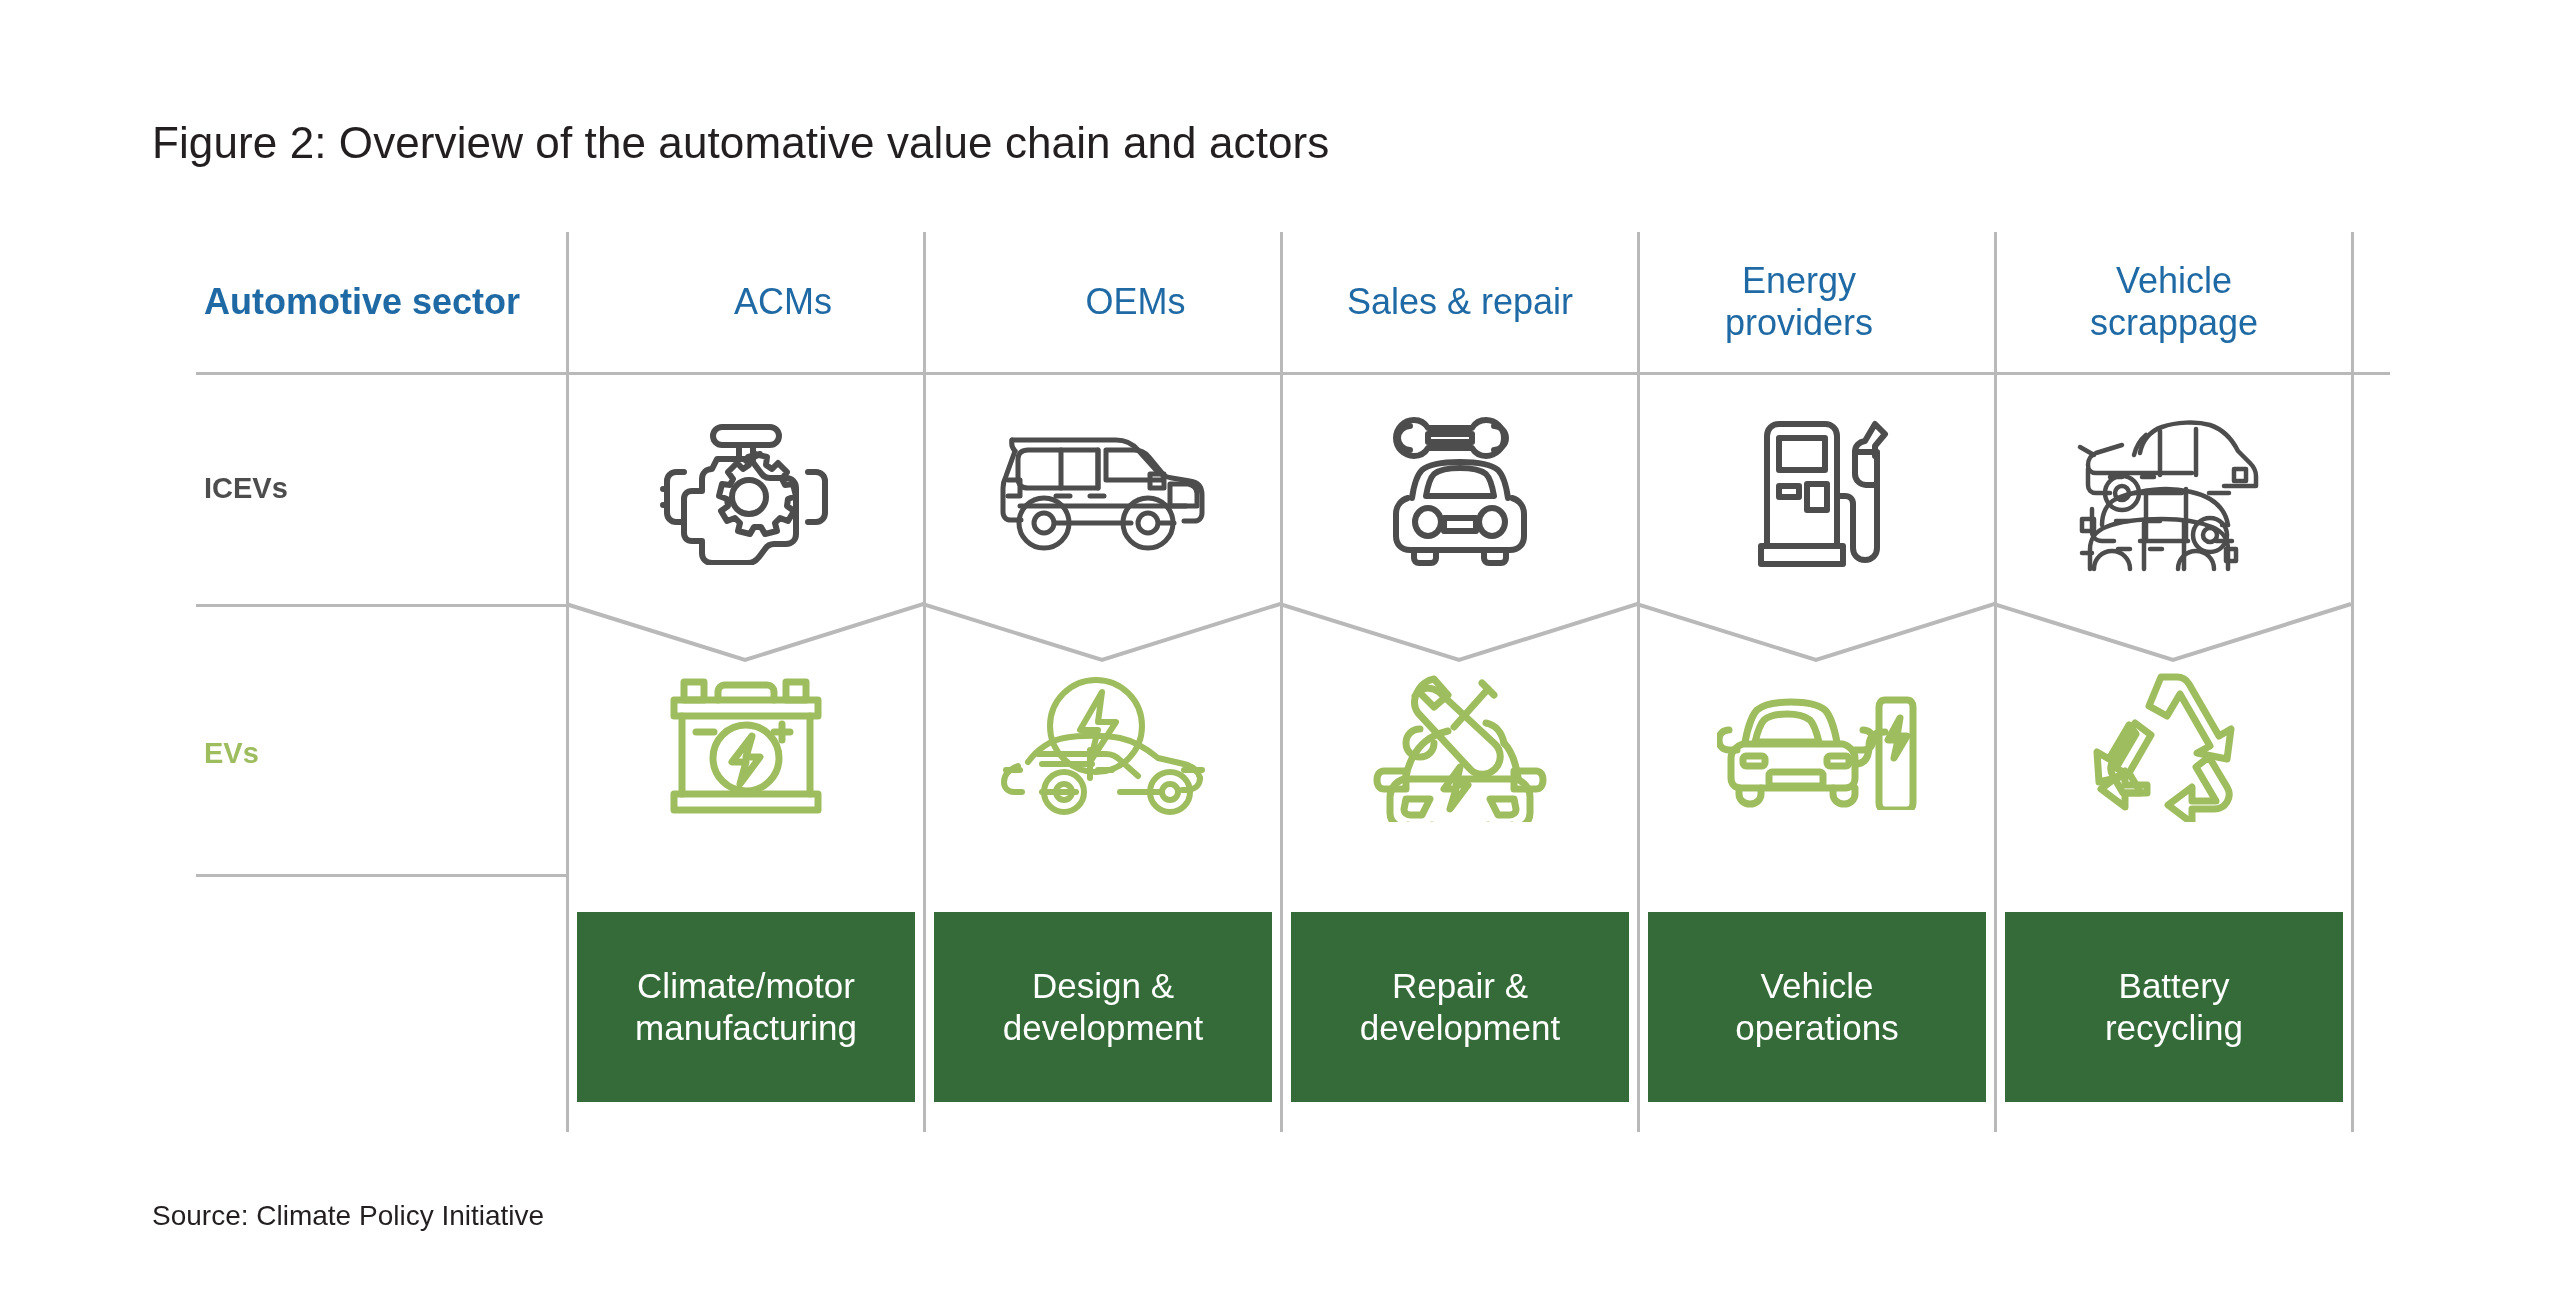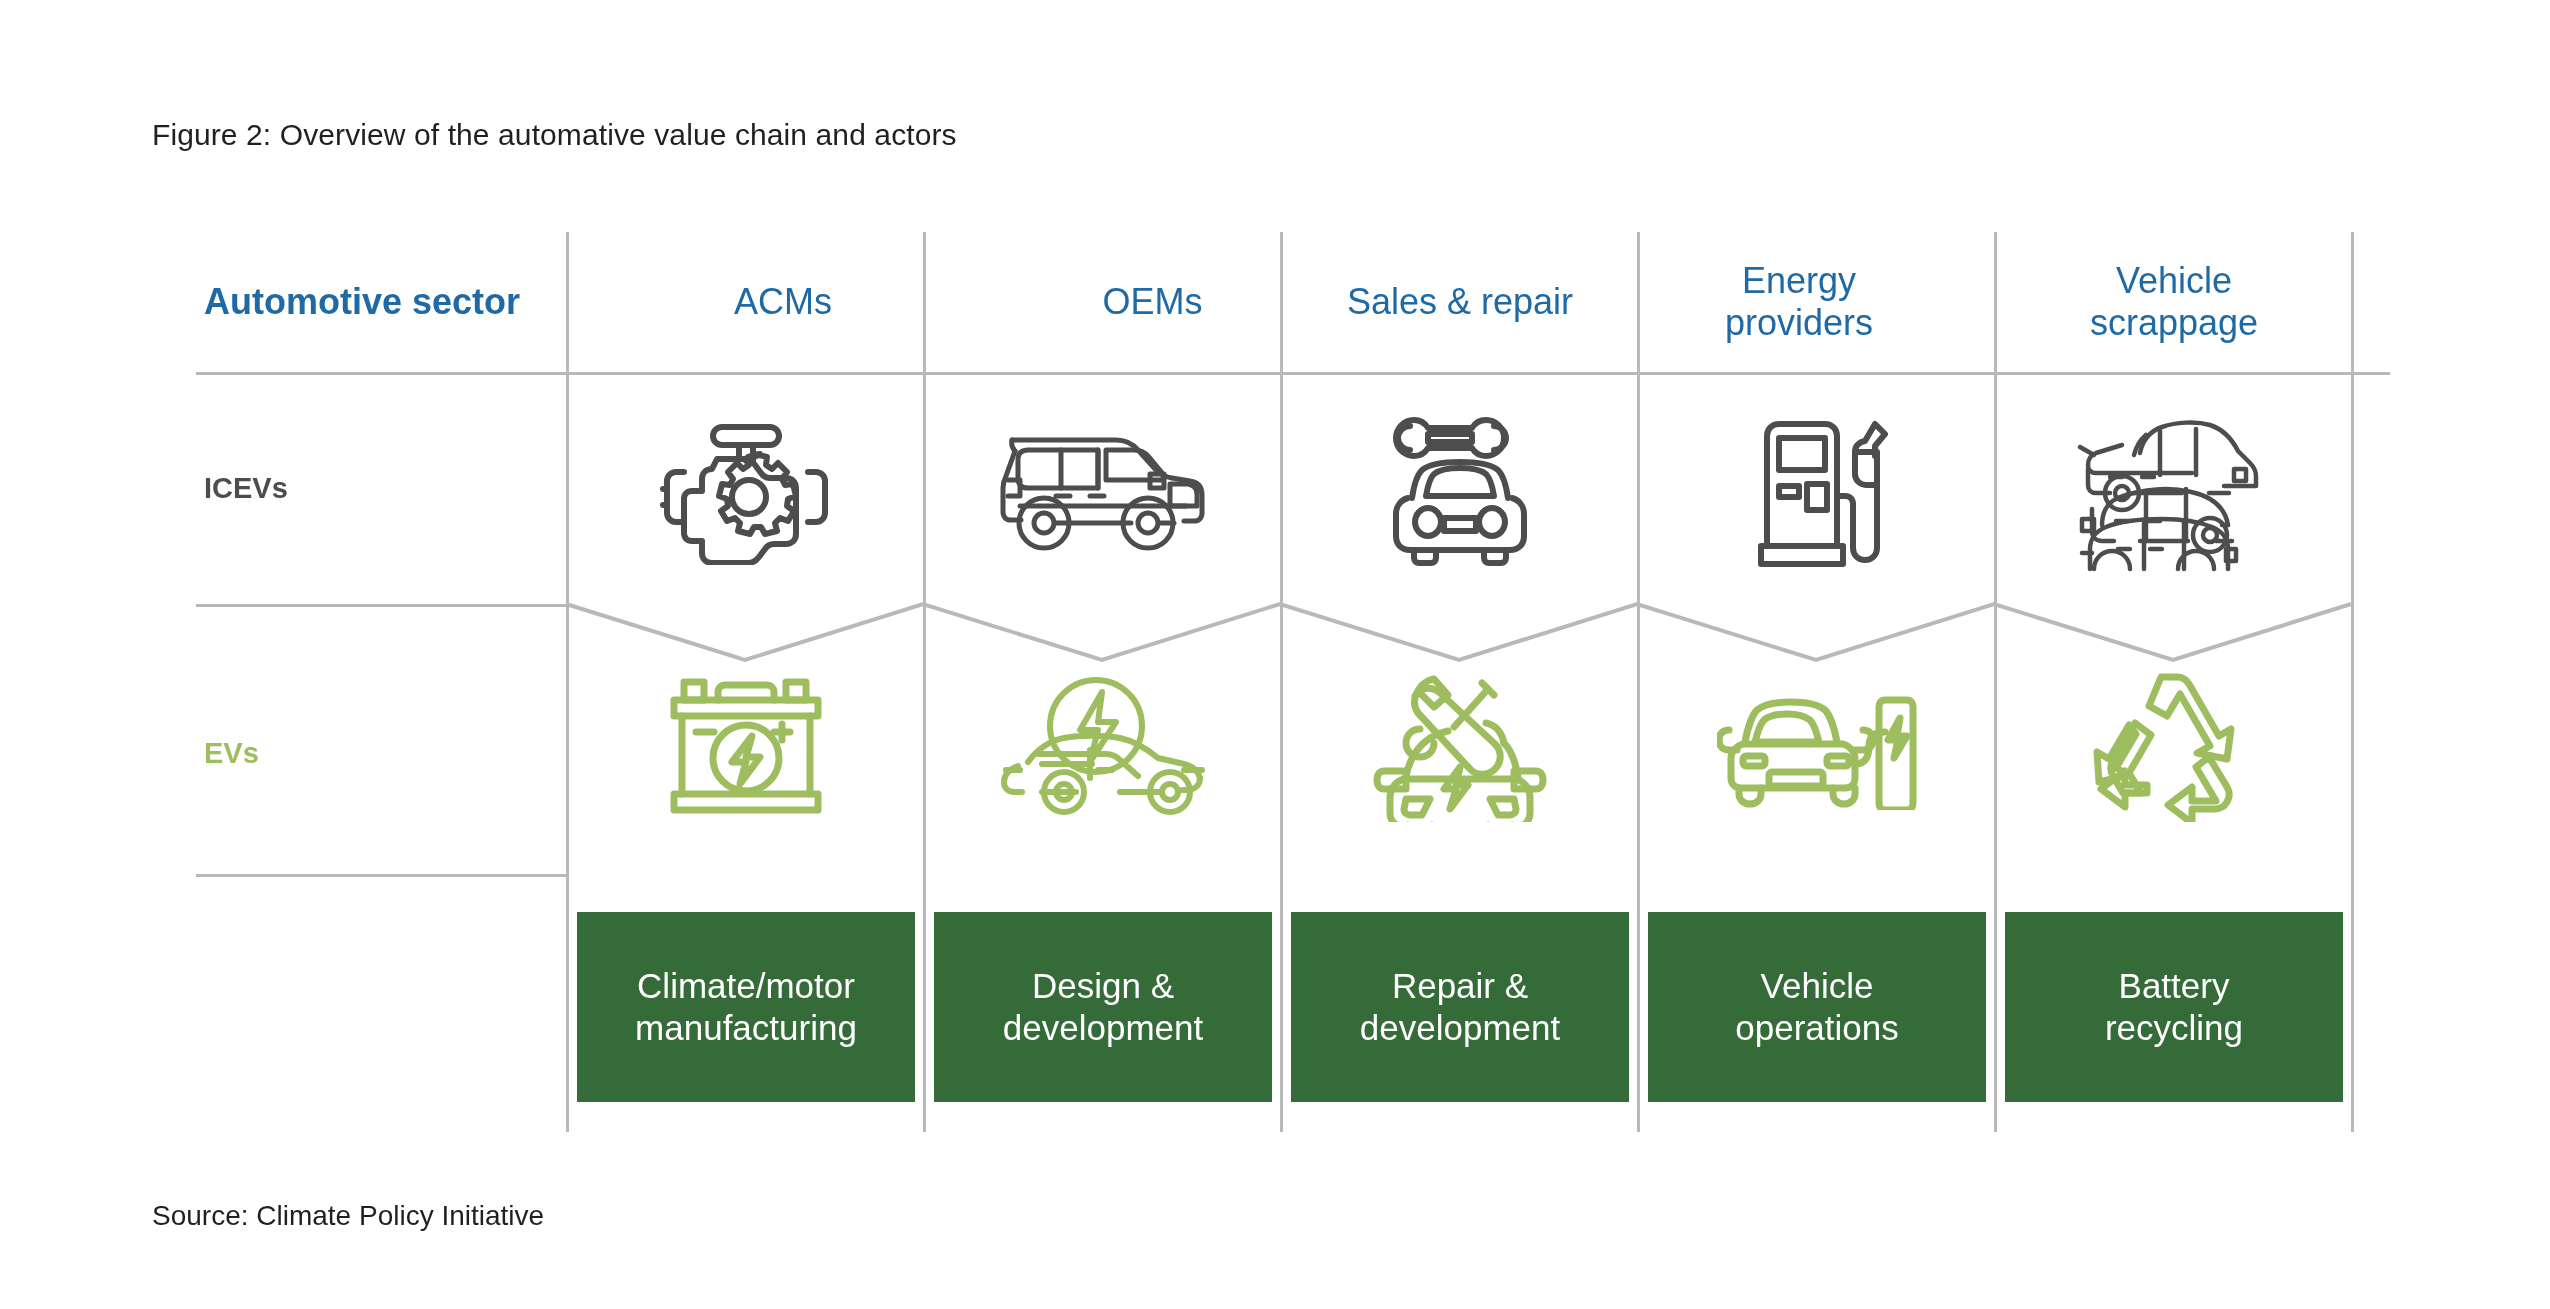--- a/index.html
+++ b/index.html
@@ -13,21 +13,21 @@
     font-family: "Liberation Sans", sans-serif;
     position: relative;
     overflow: hidden;
   }
 
   
   #figure-title {
     position: absolute;
     left: 152px;
     top: 118px;
-    font-size: 30px;
+    font-size: 44px;
     color: #231f20;
     letter-spacing: 0.1px;
     white-space: nowrap;
   }
 
   
   #figure-source {
     position: absolute;
     left: 152px;
     top: 1200px;
@@ -138,21 +138,21 @@
   <div class="hrule" style="left:0; top:642px; width:370px;"></div>
 
   <div class="col-header sector-label" style="left:8px; width:360px;">
     <span>Automotive sector</span>
   </div>
 
   <div class="col-header" style="left:373px; width:428px;">
     <span>ACMs</span>
   </div>
 
-  <div class="col-header" style="left:750px; width:413px;text-align:center;">
+  <div class="col-header" style="left:733px; width:413px;text-align:center;">
     <span>OEMs</span>
   </div>
 
   <div class="col-header" style="left:1087px; width:354px;">
     <span>Sales &amp; repair</span>
   </div>
 
   <div class="col-header" style="left:1444px; width:318px;">
     <span>
       <span>Energy</span><br>

